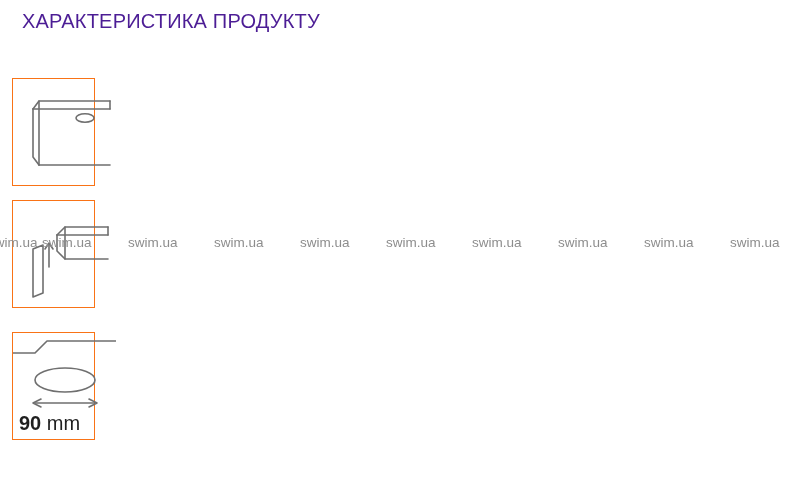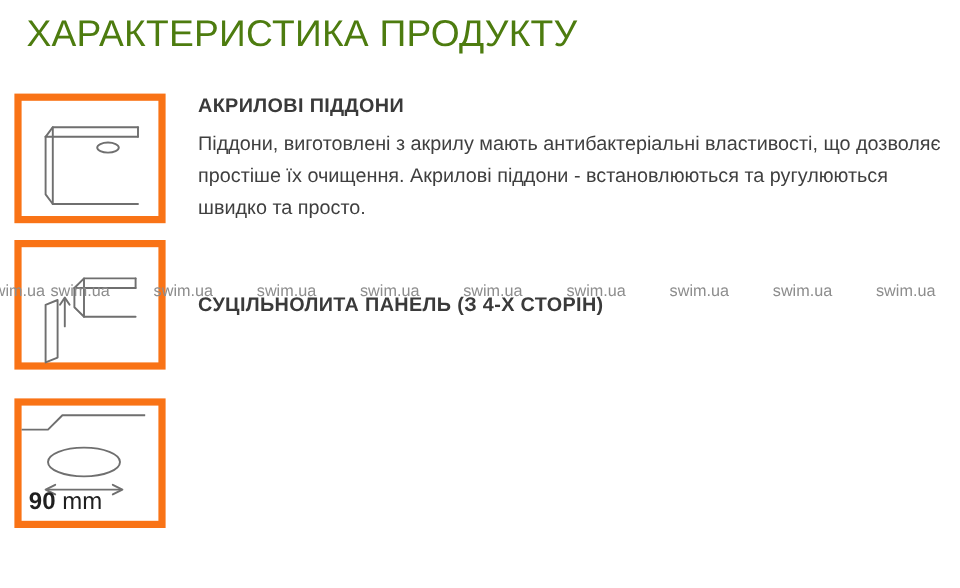--- a/index.html
+++ b/index.html
@@ -19,42 +19,42 @@
   .page {
     position: relative;
     width: 800px;
     height: 490px;
   }
 
   .page-title {
     position: absolute;
     left: 22px;
     top: 10px;
-    font-size: 31px;
+    font-size: 20px;
     font-weight: 400;
-    color: #4d7c0f;
+    color: #4c1d95;
     letter-spacing: 0.2px;
     white-space: nowrap;
   }
 
   
   .feature {
     position: absolute;
     left: 12px;
     display: flex;
     align-items: flex-start;
   }
   .feature-1 { top: 78px; }
   .feature-2 { top: 200px; }
   .feature-3 { top: 332px; }
 
   .icon-box {
-    width: 126px;
+    width: 83px;
     height: 108px;
-    border: 6px solid #f97316;
+    border: 1px solid #f97316;
     box-sizing: border-box;
     position: relative;
     background: #ffffff;
     flex: 0 0 auto;
   }
 
   .feature-text {
     margin-left: 27px;
     padding-top: 1px;
   }
@@ -146,24 +146,20 @@
             <path d="M20 30 L20 78 L26 86"></path>
             <path d="M26 22 L26 86"></path>
 
             <path d="M26 86 L97 86"></path>
 
             <ellipse cx="72" cy="39" rx="9" ry="4.2"></ellipse>
           </g>
         </svg>
       </span>
     </div>
-    <div class="feature-text">
-      <div class="feature-heading">АКРИЛОВІ ПІДДОНИ</div>
-      <div class="feature-body">Піддони, виготовлені з акрилу мають антибактеріальні властивості, що дозволяє простіше їх очищення. Акрилові піддони - встановлюються та ругулюються швидко та просто.</div>
-    </div>
   </div>
 
   <div class="feature feature-2">
     <div class="icon-box">
       <span class="tray-art">
         <svg width="103" height="106" viewBox="0 0 103 106">
           <g fill="none" stroke="#6f6f6f" stroke-width="1.6" stroke-linejoin="round" stroke-linecap="round">
 
             <path d="M44 34 L52 26 L95 26"></path>
             <path d="M44 34 L95 34"></path>
@@ -172,23 +168,20 @@
             <path d="M44 34 L44 50 L52 58 L95 58"></path>
             <path d="M52 26 L52 58"></path>
 
             <path d="M20 48 L30 44 L30 92 L20 96 Z"></path>
 
             <path d="M36 44 L36 66"></path>
             <path d="M32 48 L36 42 L40 48"></path>
           </g>
         </svg>
       </span>
-    </div>
-    <div class="feature-text">
-      <div class="feature-heading">СУЦІЛЬНОЛИТА ПАНЕЛЬ (З 4-Х СТОРІН)</div>
     </div>
   </div>
 
   <div class="feature feature-3">
     <div class="icon-box">
       <span class="tray-art">
         <svg width="103" height="106" viewBox="0 0 103 106">
           <g fill="none" stroke="#6f6f6f" stroke-width="1.6" stroke-linejoin="round" stroke-linecap="round">
 
             <path d="M0 20 L22 20 L34 8 L103 8"></path>

